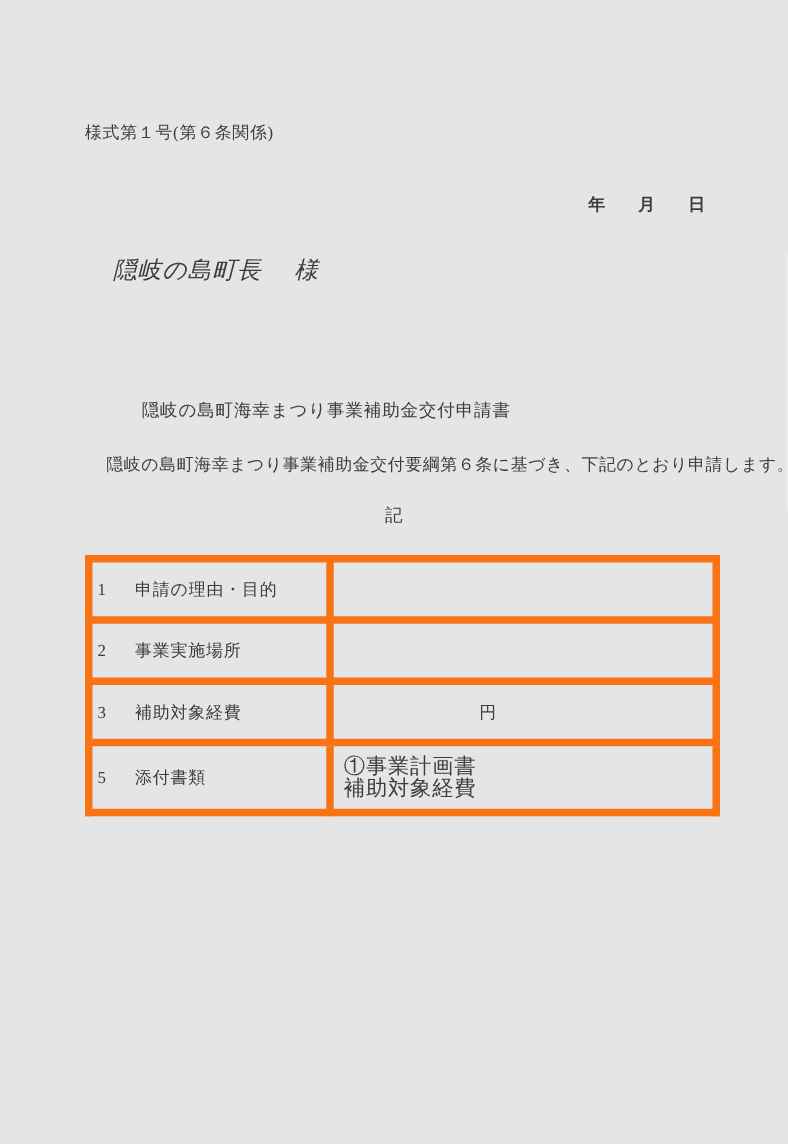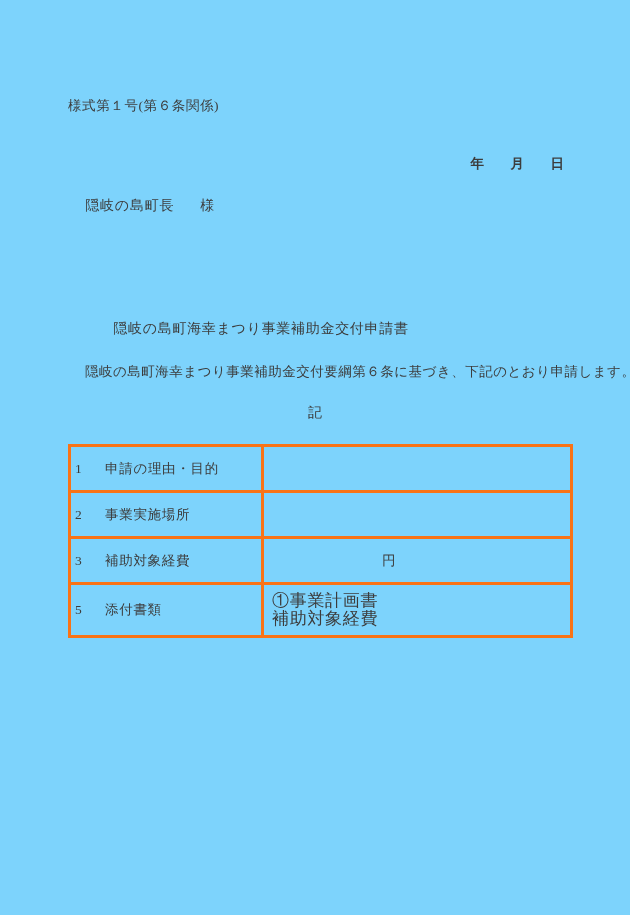--- a/index.html
+++ b/index.html
@@ -12,21 +12,21 @@
     background: #fbfbfb;
     font-family: "Liberation Serif", "DejaVu Serif", serif;
     color: #3c3c3c;
     overflow: hidden;
   }
 
   .page {
     position: relative;
     width: 630px;
     height: 915px;
-    background: #7dd3fc;
+    background: #e5e5e5;
   }
 
   
   .abs { position: absolute; white-space: pre; }
 
   .form-no {
     left: 68px;
     top: 97px;
     font-size: 13.5px;
     letter-spacing: 0.6px;
@@ -38,22 +38,23 @@
     font-size: 13.5px;
     letter-spacing: 0.5px;
     font-weight: bold;
   }
   .date-line .seg { display: inline-block; }
   .date-line .gap { display: inline-block; width: 26px; }
 
   .addressee {
     left: 68px;
     top: 181px;
-    font-size: 14px;
+    font-size: 19px;
     letter-spacing: 0.8px;
+    font-style: italic;
   }
   .addressee .sama { display: inline-block; margin-left: 26px; }
 
   .applicant-block {
     left: 340px;
     top: 240px;
     font-size: 13.5px;
     line-height: 23px;
     letter-spacing: 0.8px;
   }
@@ -88,21 +89,21 @@
   
   .form-table {
     position: absolute;
     left: 68px;
     top: 444px;
     width: 502px;
     border-collapse: collapse;
     table-layout: fixed;
   }
   .form-table td {
-    border: 3px solid #f97316;
+    border: 6px solid #f97316;
     font-size: 13.5px;
     letter-spacing: 0.7px;
     color: #3c3c3c;
     vertical-align: middle;
     padding: 4px;
   }
   .col-label { width: 193px; }
   .col-value { width: 309px; }
 
   .row-std td { height: 35px; }

